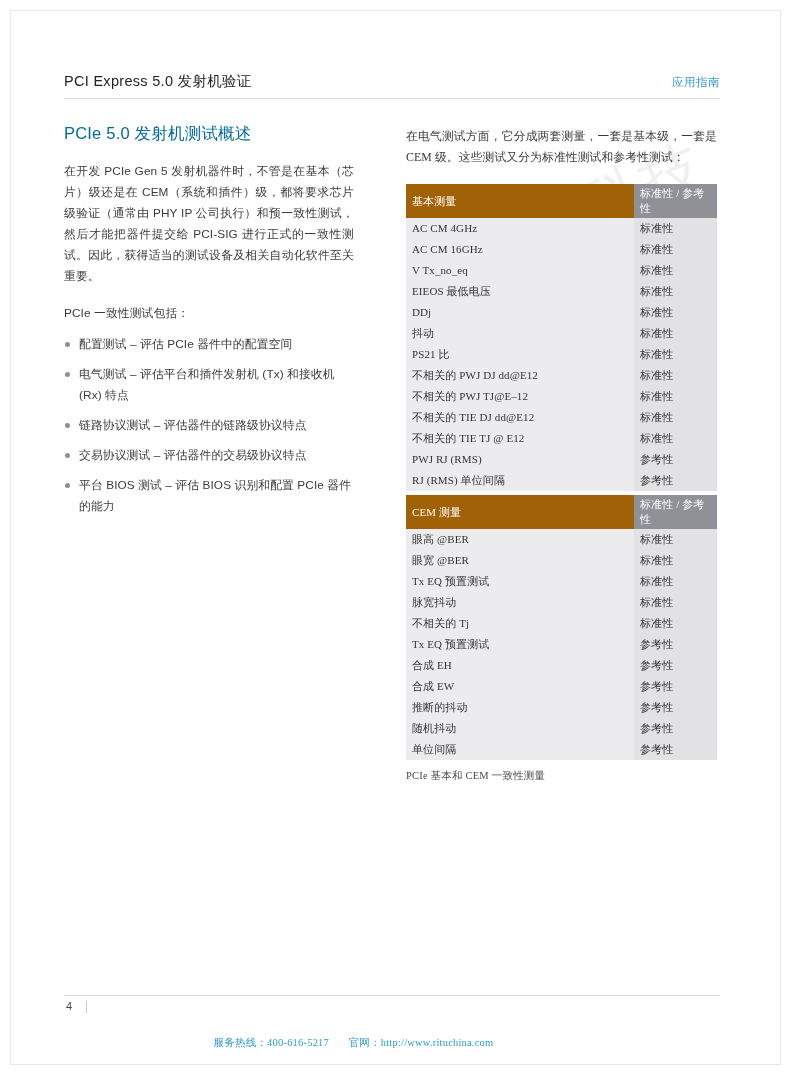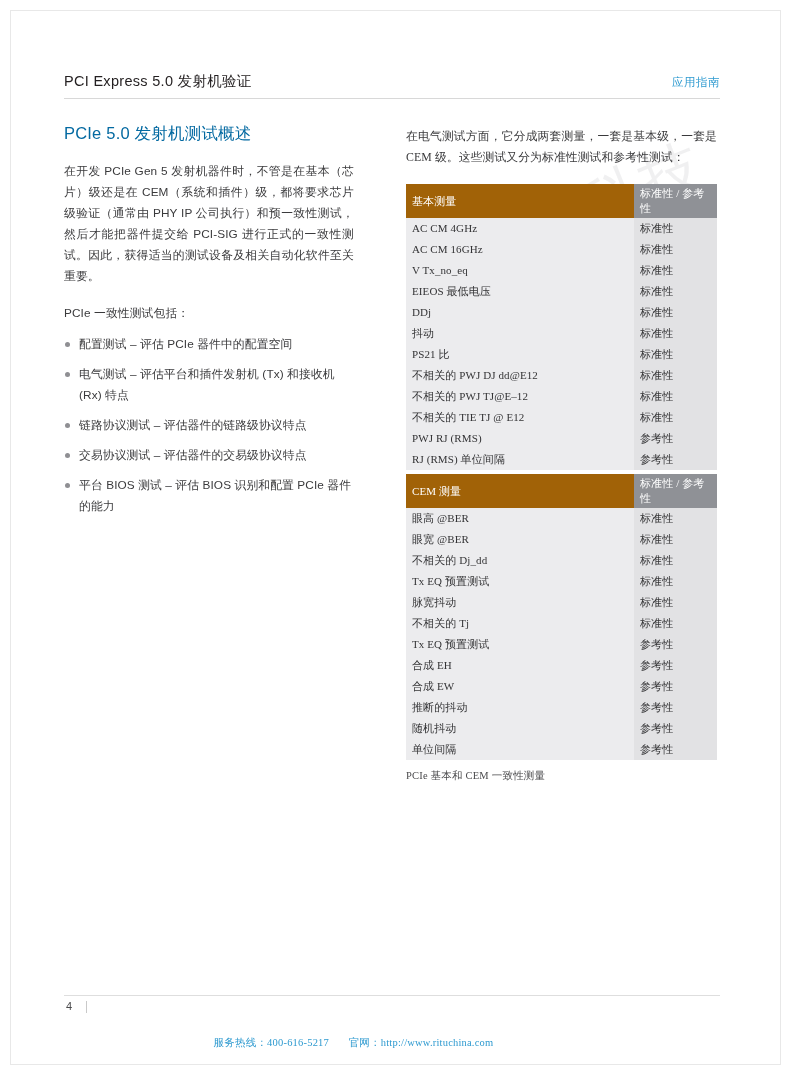--- a/index.html
+++ b/index.html
@@ -304,20 +304,24 @@
         </tr>
         <tr>
           <td>不相关的 PWJ DJ dd@E12</td>
           <td class="val">标准性</td>
         </tr>
         <tr>
           <td>不相关的 PWJ TJ@E–12</td>
           <td class="val">标准性</td>
         </tr>
         <tr>
+          <td>不相关的 TIE DJ dd@E12</td>
+          <td class="val">标准性</td>
+        </tr>
+        <tr>
           <td>不相关的 TIE TJ @ E12</td>
           <td class="val">标准性</td>
         </tr>
         <tr>
           <td>PWJ RJ (RMS)</td>
           <td class="val">参考性</td>
         </tr>
         <tr>
           <td>RJ (RMS) 单位间隔</td>
           <td class="val">参考性</td>
@@ -331,24 +335,20 @@
         <tr class="hdr">
           <td>CEM 测量</td>
           <td class="val">标准性 / 参考性</td>
         </tr>
         <tr>
           <td>眼高 @BER</td>
           <td class="val">标准性</td>
         </tr>
         <tr>
           <td>眼宽 @BER</td>
-          <td class="val">标准性</td>
-        </tr>
-        <tr>
-          <td>不相关的 Dj_dd</td>
           <td class="val">标准性</td>
         </tr>
         <tr>
           <td>Tx EQ 预置测试</td>
           <td class="val">标准性</td>
         </tr>
         <tr>
           <td>脉宽抖动</td>
           <td class="val">标准性</td>
         </tr>

